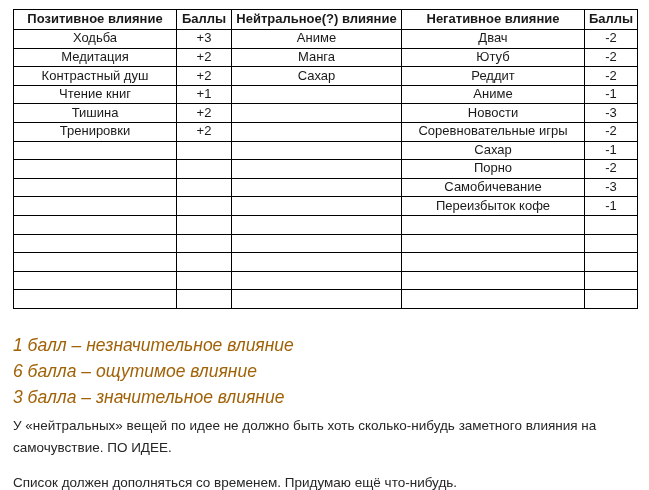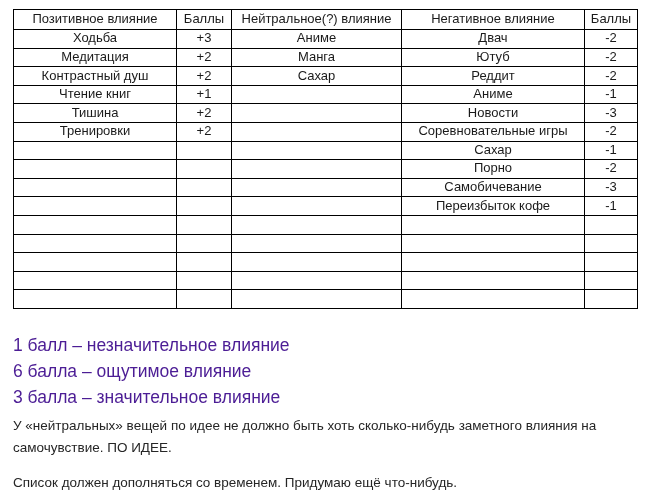--- a/index.html
+++ b/index.html
@@ -30,36 +30,37 @@
     text-align: center;
     vertical-align: middle;
     font-size: 13px;
     line-height: 1.15;
     height: 18.6px;
     overflow: hidden;
     white-space: nowrap;
     color: #1a1a1a;
   }
   table.influence th {
-    font-weight: normal;
+    font-weight: bold;
     height: 20px;
   }
   .col-pos   { width: 163px; }
   .col-score1{ width: 55px;  }
   .col-neu   { width: 170px; }
   .col-neg   { width: 183px; }
   .col-score2{ width: 53px;  }
 
   .legend {
     margin-top: 23px;
   }
   .legend-line {
     font-size: 17.5px;
     line-height: 26px;
-    color: #4c1d95;
+    color: #a16207;
+    font-style: italic;
   }
   .notes {
     margin-top: 5px;
   }
   .note-para {
     margin: 0 16px 13px 0;
     font-size: 13.5px;
     line-height: 22px;
     color: #262626;
   }

